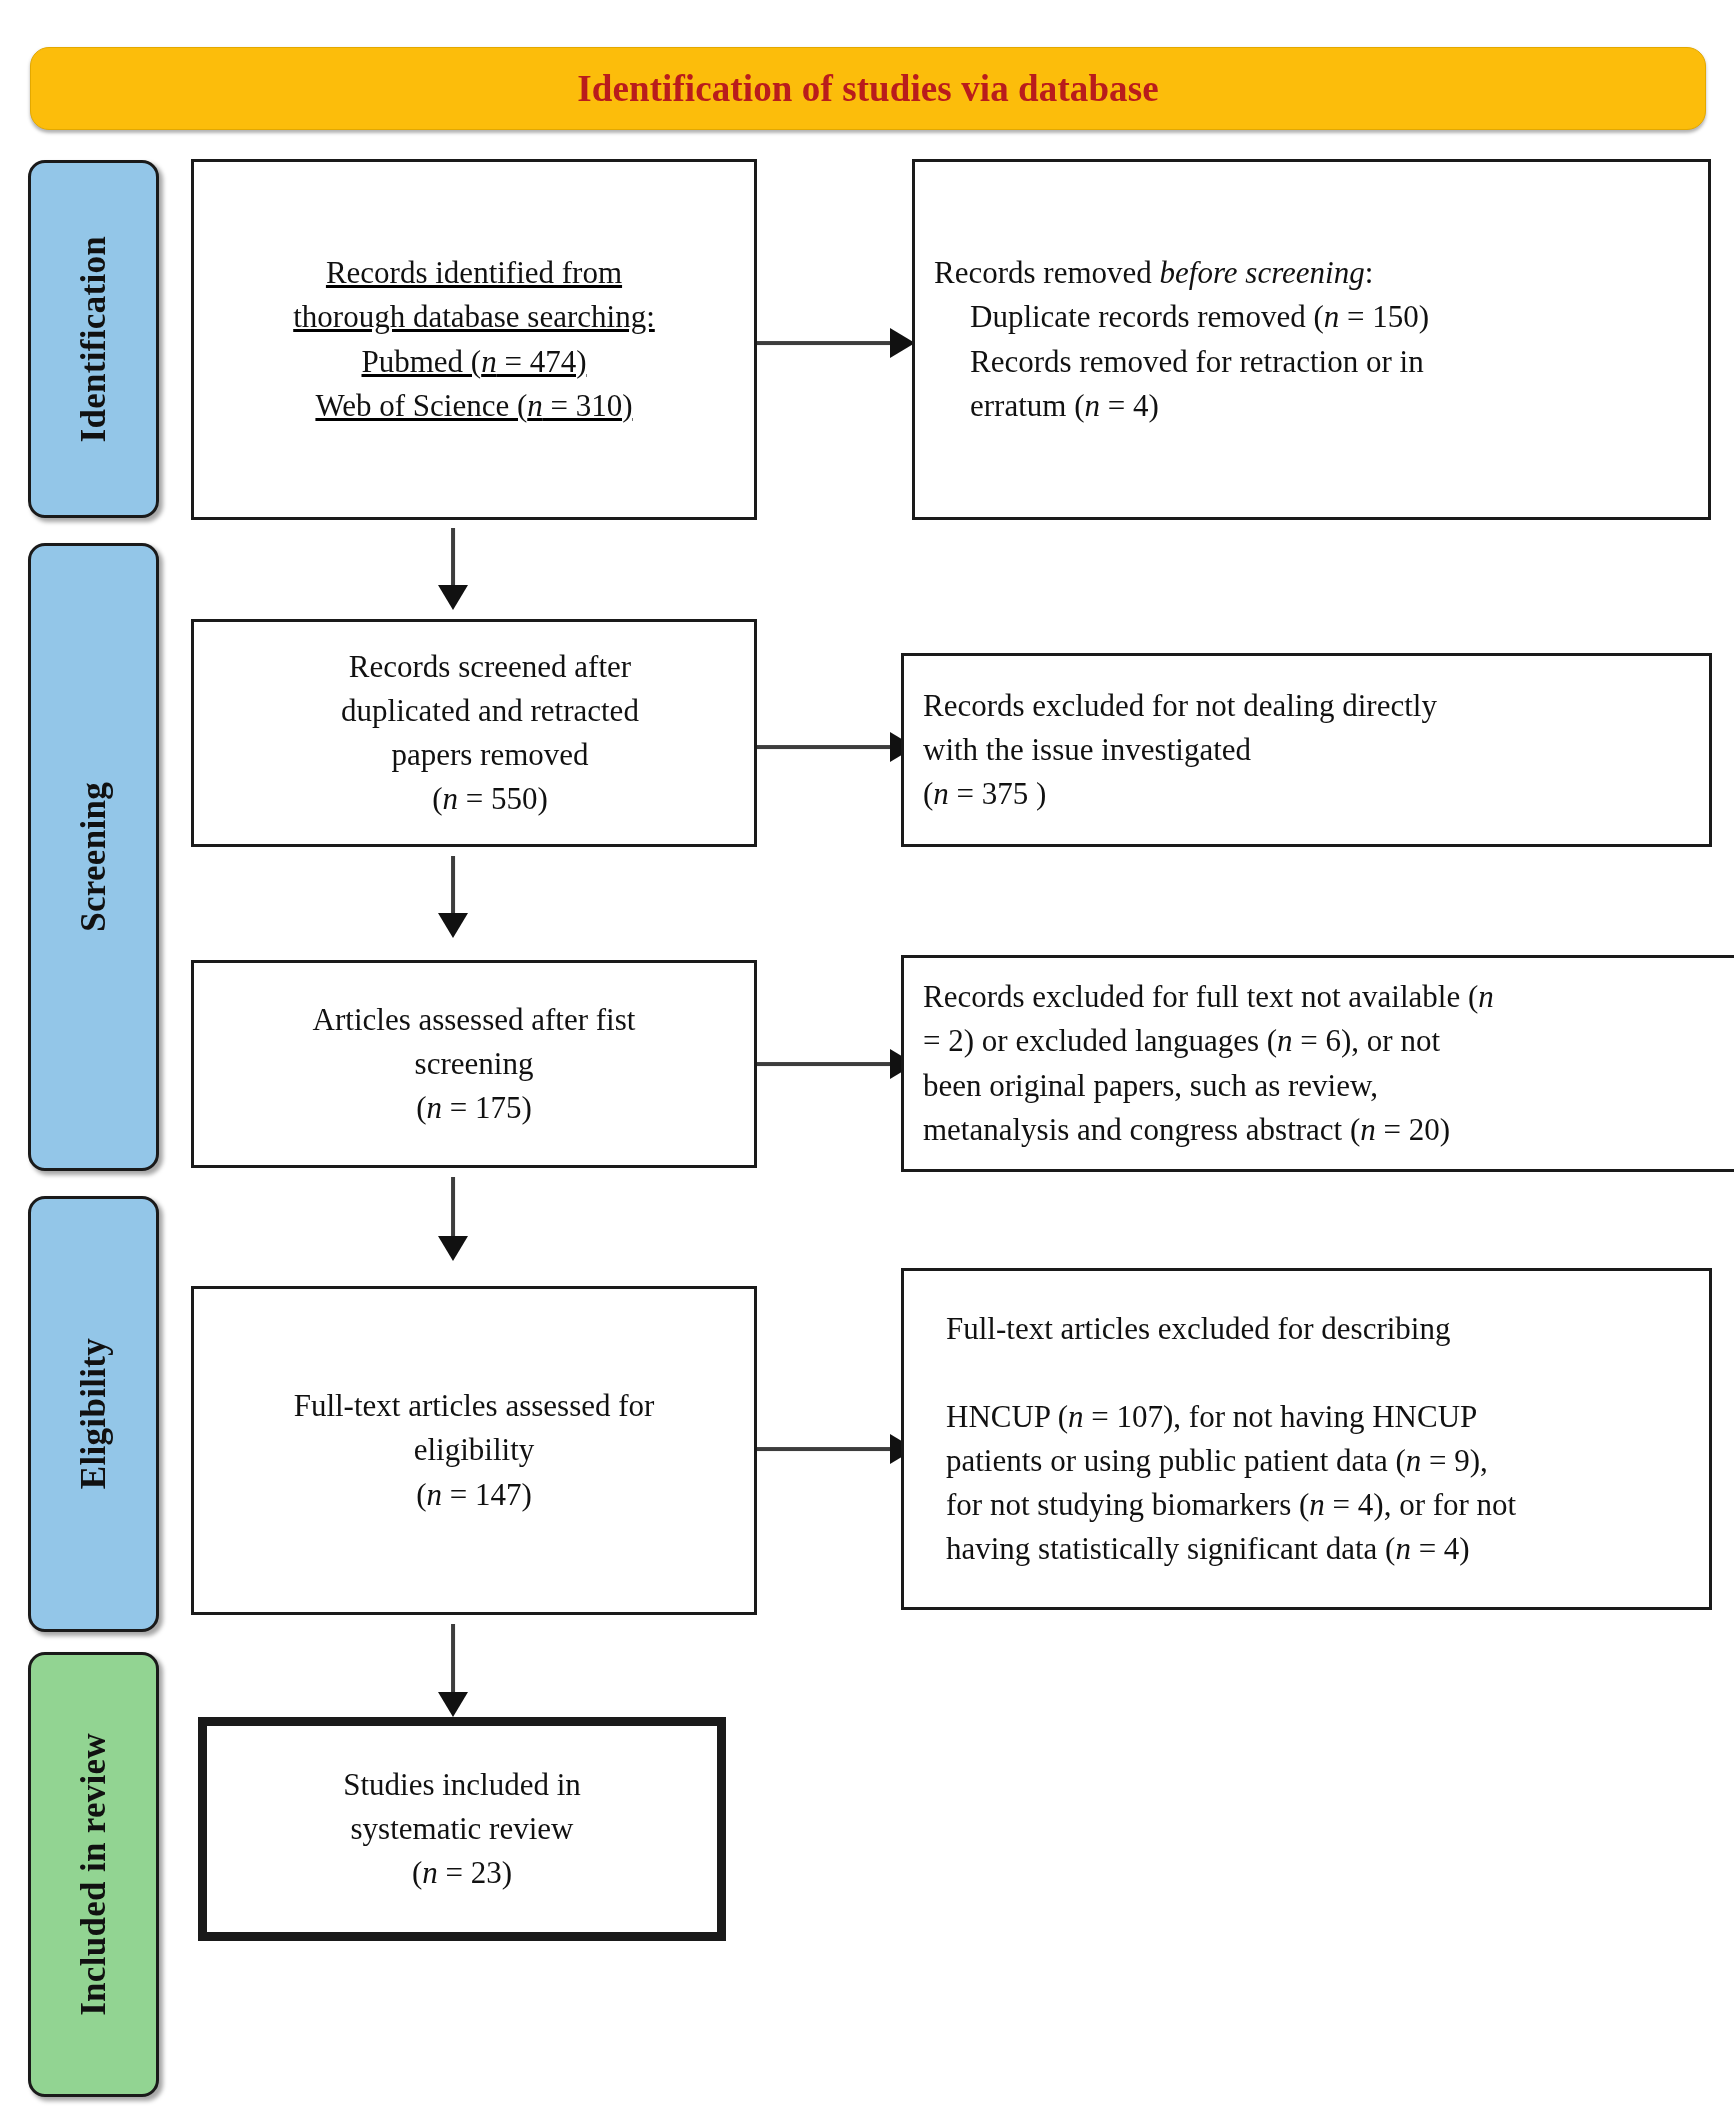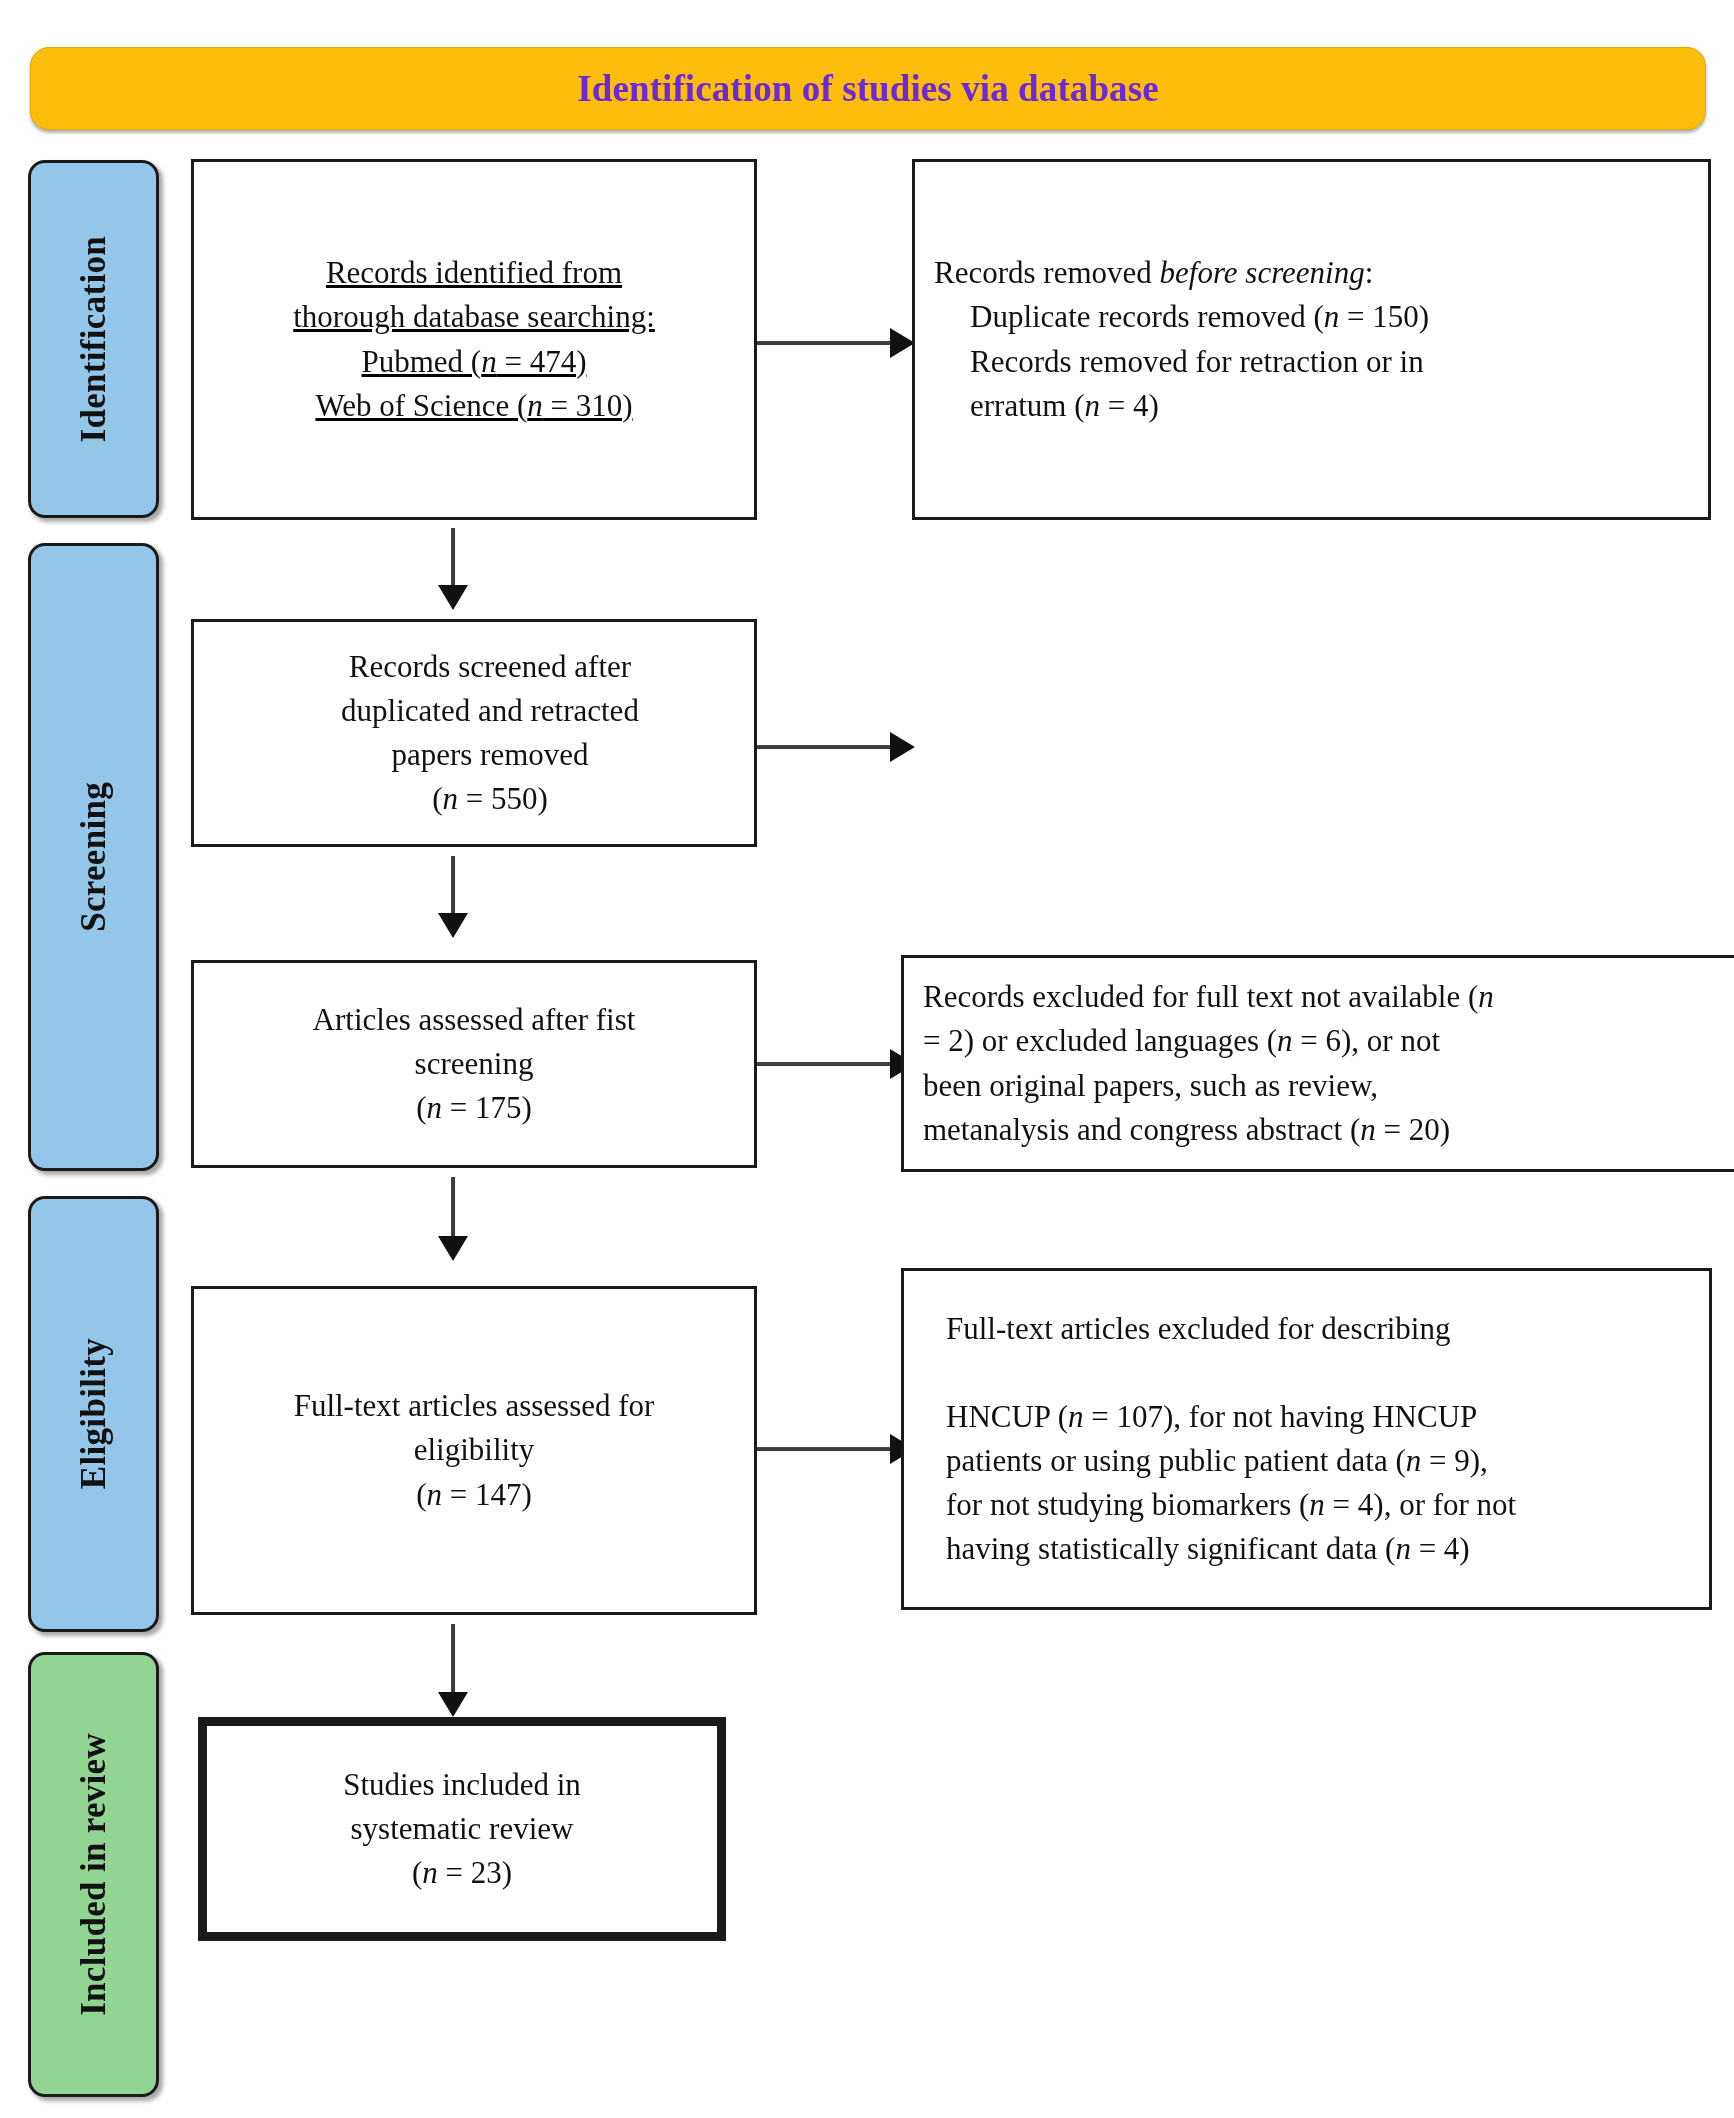--- a/index.html
+++ b/index.html
@@ -30,21 +30,21 @@
     border-radius: 19px;
     box-sizing: border-box;
     display: flex;
     align-items: center;
     justify-content: center;
     box-shadow: 0 2.8px 3.4px rgba(0,0,0,0.30);
   }
   .banner-text {
     font-size: 37px;
     font-weight: bold;
-    color: #6d28d9;
+    color: #b91c1c;
     letter-spacing: 0.1px;
   }
 
   
   .stage {
     position: absolute;
     left: 28px;
     width: 131px;
     box-sizing: border-box;
     border: 3.9px solid #1a1a1a;
@@ -190,20 +190,27 @@
       <span>papers removed</span><br>
       <span>(</span><i>n</i><span> = 550)</span>
     </p>
   </div>
 
   <div class="arrow-h" style="left:757px; top:732px; width:158px; height:30px;">
     <div class="shaft" style="width:135px;"></div>
     <div class="head"></div>
   </div>
 
+  <div class="fbox" style="left:901px; top:653px; width:811px; height:194px;">
+    <p class="left">
+      <span>Records excluded for not dealing directly</span><br>
+      <span>with the issue investigated</span><br>
+      <span>(</span><i>n</i><span> = 375 )</span>
+    </p>
+  </div>
 
   <div class="arrow-v" style="left:438px; top:856px; width:30px; height:82px;">
     <div class="shaft" style="height:62px;"></div>
     <div class="head"></div>
   </div>
 
   <div class="fbox center-content" style="left:191px; top:960px; width:566px; height:208px;">
     <p class="ctr">
       <span>Articles assessed after fist</span><br>
       <span>screening</span><br>

